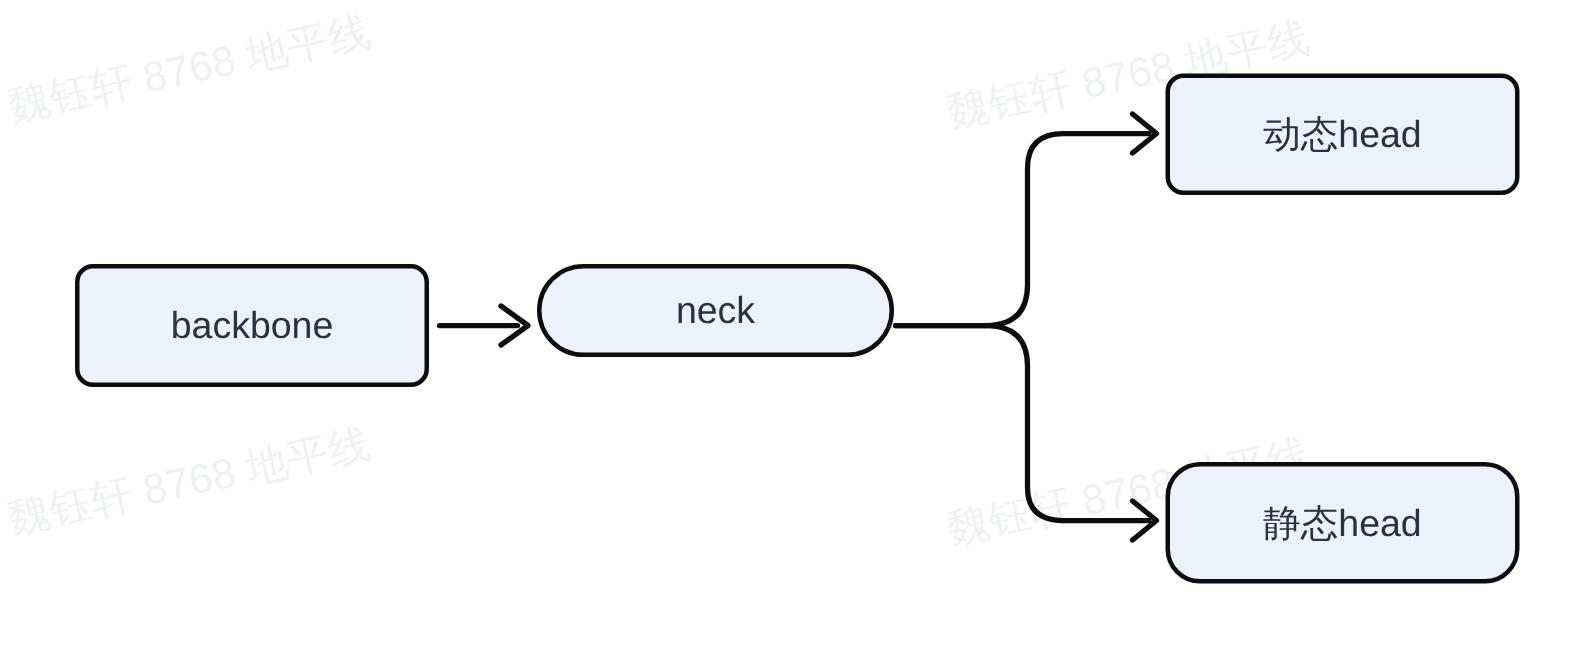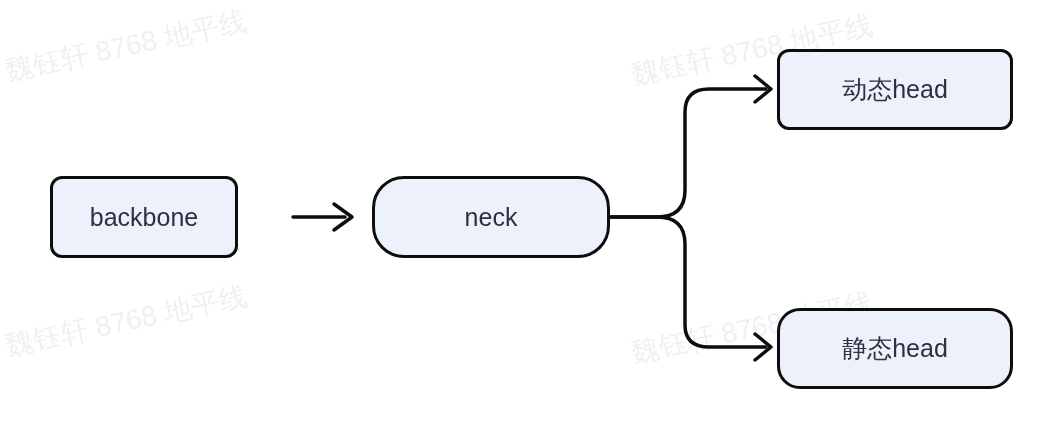--- a/index.html
+++ b/index.html
@@ -37,22 +37,22 @@
     background: #edf1fb;
     border: 3px solid #0d0d0d;
     border-radius: 12px;
     display: flex;
     align-items: center;
     justify-content: center;
     font-size: 25px;
     color: #2a323e;
     z-index: 3;
   }
-  .node-backbone     { left: 50px;  top: 176px; width: 188px; height: 82px; }
-  .node-neck         { left: 372px; top: 176px; width: 238px; height: 82px; border-radius: 32px; }
+  .node-backbone     { left: 50px;  top: 176px; width: 236px; height: 82px; }
+  .node-neck         { left: 358px; top: 176px; width: 238px; height: 62px; border-radius: 32px; }
   .node-dynamic-head { left: 777px; top: 49px;  width: 236px; height: 81px; }
   .node-static-head  { left: 777px; top: 308px; width: 236px; height: 81px; border-radius: 23px; }
   svg.edges {
     position: absolute;
     left: 0;
     top: 0;
     z-index: 2;
   }
 </style>
 </head>

